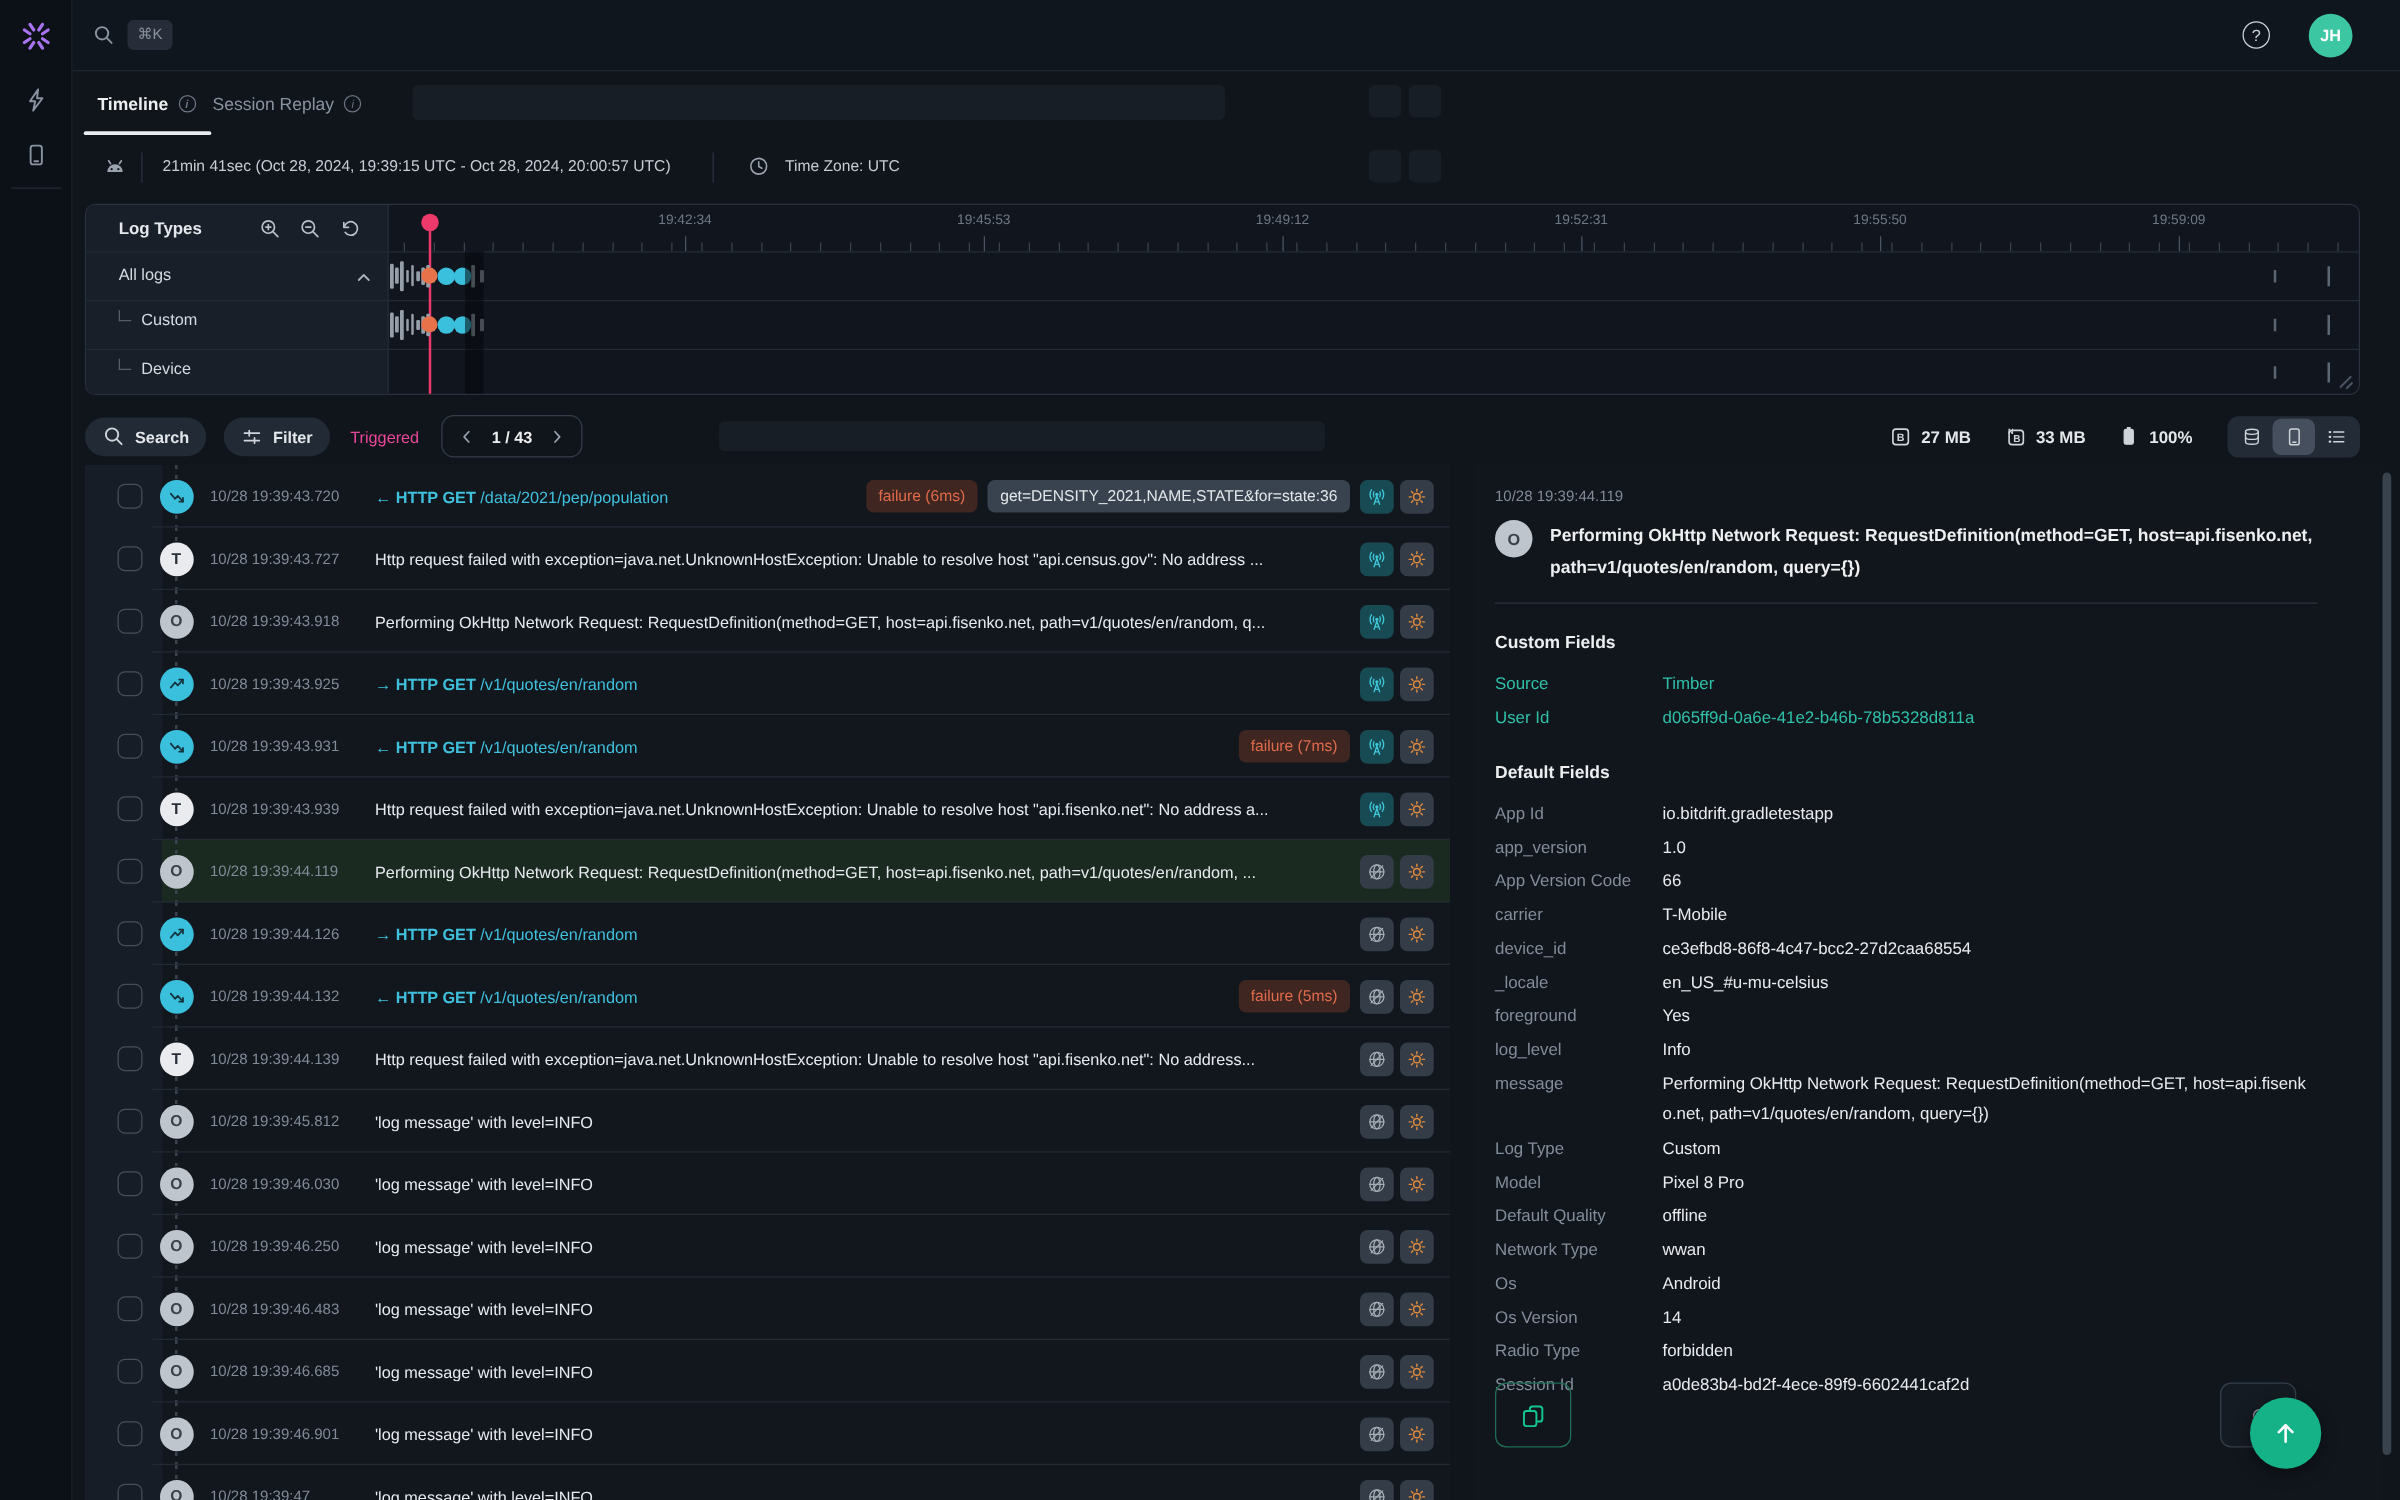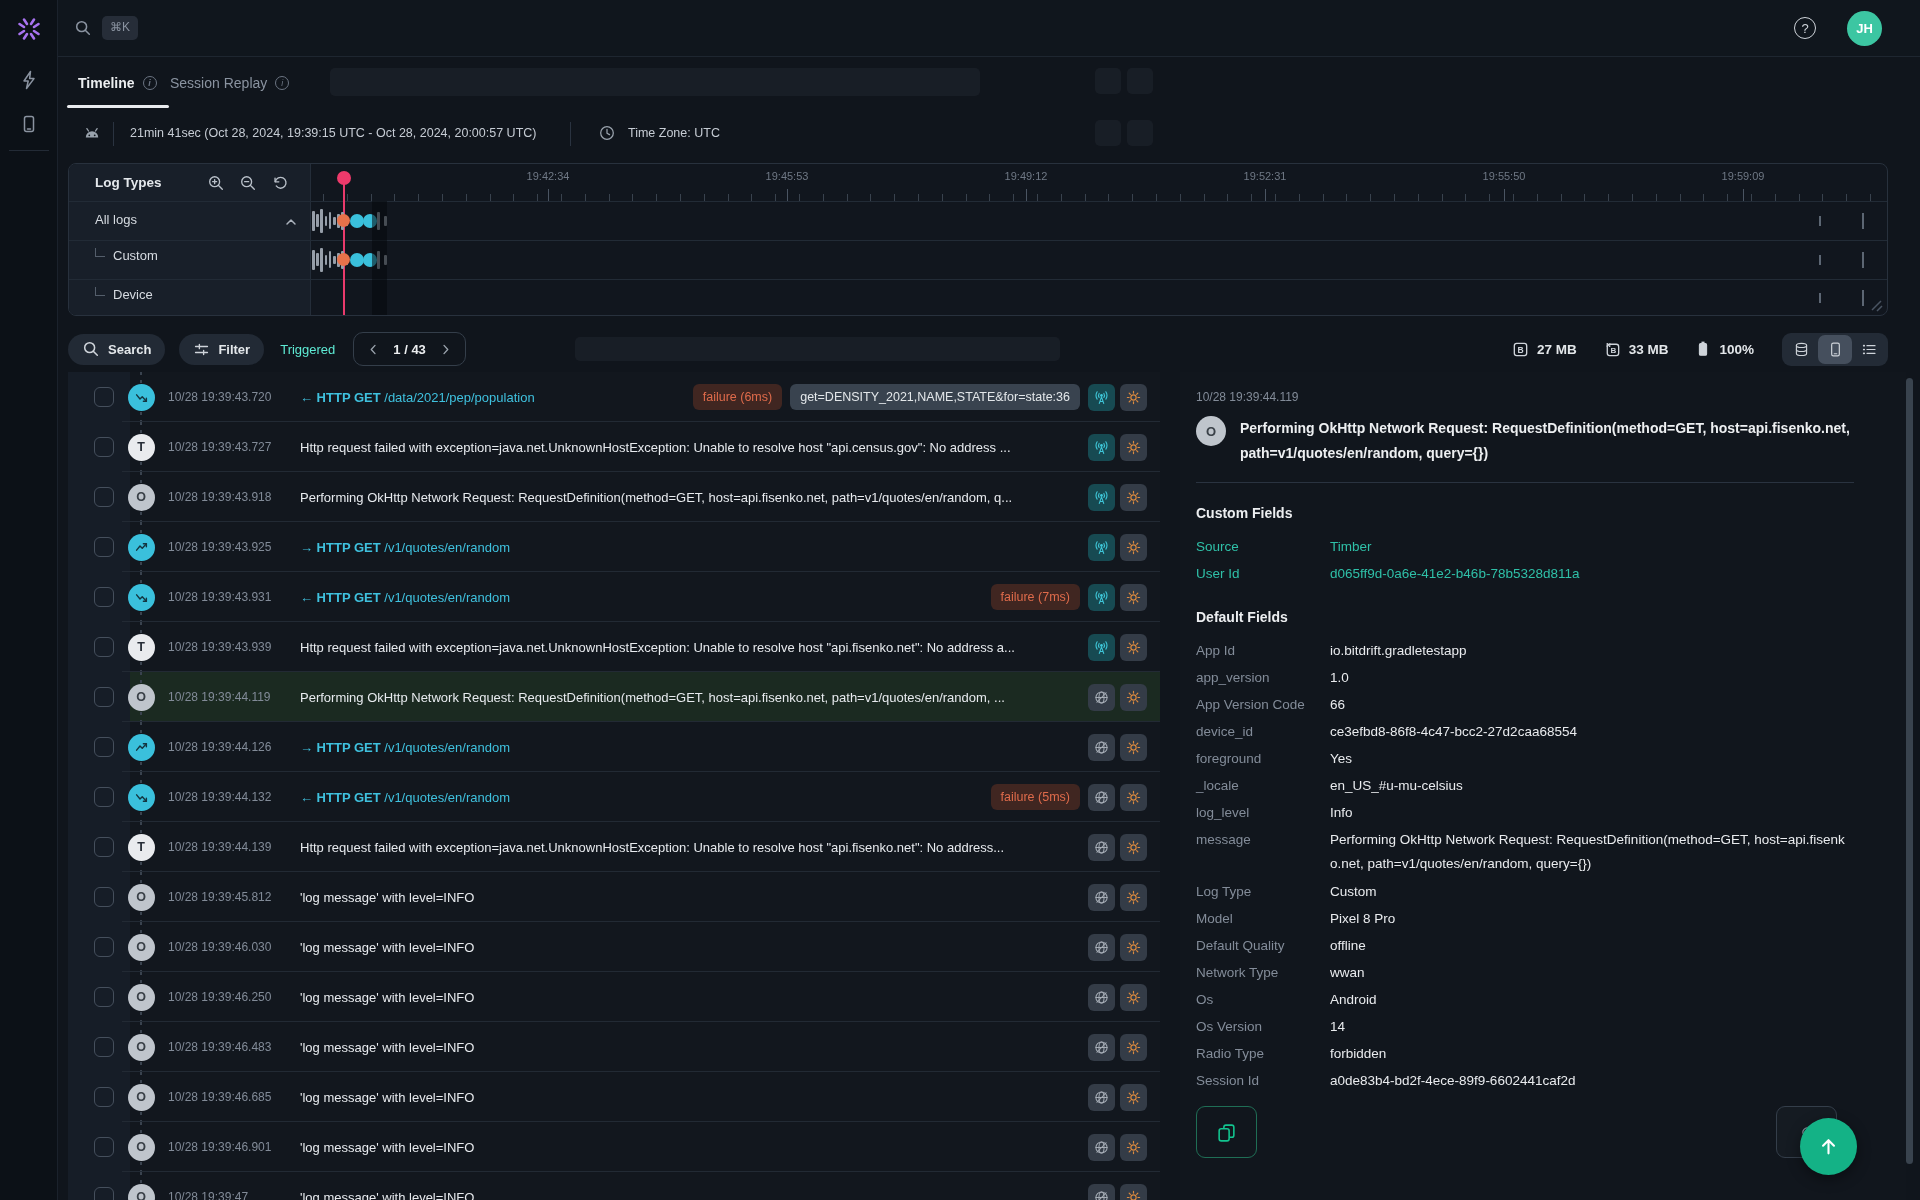--- a/index.html
+++ b/index.html
@@ -69,21 +69,21 @@
   .darkband { position:absolute; background:rgba(6,9,13,0.55); }
   .rmark { position:absolute; width:2px; background:#5c6673; }
   #tl-resize { position:absolute; right:4px; bottom:3px; color:#4a5462; }
 
   
   #toolbar { position:absolute; left:68px; top:326px; width:1820px; height:46px;
     display:flex; align-items:center; }
   .pill { display:flex; align-items:center; gap:8px; height:31px; padding:0 14px;
     background:#222a35; border-radius:16px; color:#e3e7ea; font-weight:700; font-size:13px; }
   .pill .picon { color:#cfd4da; }
-  #triggered { color:#5eead4; margin:0 18px 0 16px; }
+  #triggered { color:#ec4899; margin:0 18px 0 16px; }
   #pager { display:flex; align-items:center; gap:12px; height:34px; padding:0 12px;
     border:1px solid #343e4a; border-radius:10px; }
   #pager .chev { color:#9aa3ad; }
   #pager .pnum { font-weight:700; color:#eceef0; }
   #tb-right { margin-left:auto; display:flex; align-items:center; gap:26px; }
   .metric { display:flex; align-items:center; gap:7px; color:#e3e7ea; font-weight:700; font-size:13.5px; }
   .metric .micon { color:#cfd4da; }
   #segmented { display:flex; align-items:center; background:#232b36; border-radius:9px; padding:2px; margin-left:2px; }
   .segbtn { width:34px; height:29px; display:flex; align-items:center; justify-content:center;
     color:#cfd4da; border-radius:7px; }
@@ -946,34 +946,38 @@
   <div class="field-row">
     <span class="flabel">app_version</span>
     <span class="fvalue">1.0</span>
   </div>
 
   <div class="field-row">
     <span class="flabel">App Version Code</span>
     <span class="fvalue">66</span>
   </div>
 
+  <div class="field-row">
+    <span class="flabel">carrier</span>
+    <span class="fvalue">T-Mobile</span>
+  </div>
 
   <div class="field-row">
     <span class="flabel">device_id</span>
     <span class="fvalue">ce3efbd8-86f8-4c47-bcc2-27d2caa68554</span>
   </div>
 
   <div class="field-row">
+    <span class="flabel">_locale</span>
+    <span class="fvalue">en_US_#u-mu-celsius</span>
+  </div>
+
+  <div class="field-row">
     <span class="flabel">foreground</span>
     <span class="fvalue">Yes</span>
-  </div>
-
-  <div class="field-row">
-    <span class="flabel">_locale</span>
-    <span class="fvalue">en_US_#u-mu-celsius</span>
   </div>
 
   <div class="field-row">
     <span class="flabel">log_level</span>
     <span class="fvalue">Info</span>
   </div>
 
   <div class="field-row">
     <span class="flabel">message</span>
     <span class="fvalue wrap">Performing OkHttp Network Request: RequestDefinition(method=GET, host=api.fisenko.net, path=v1/quotes/en/random, query={})</span>

